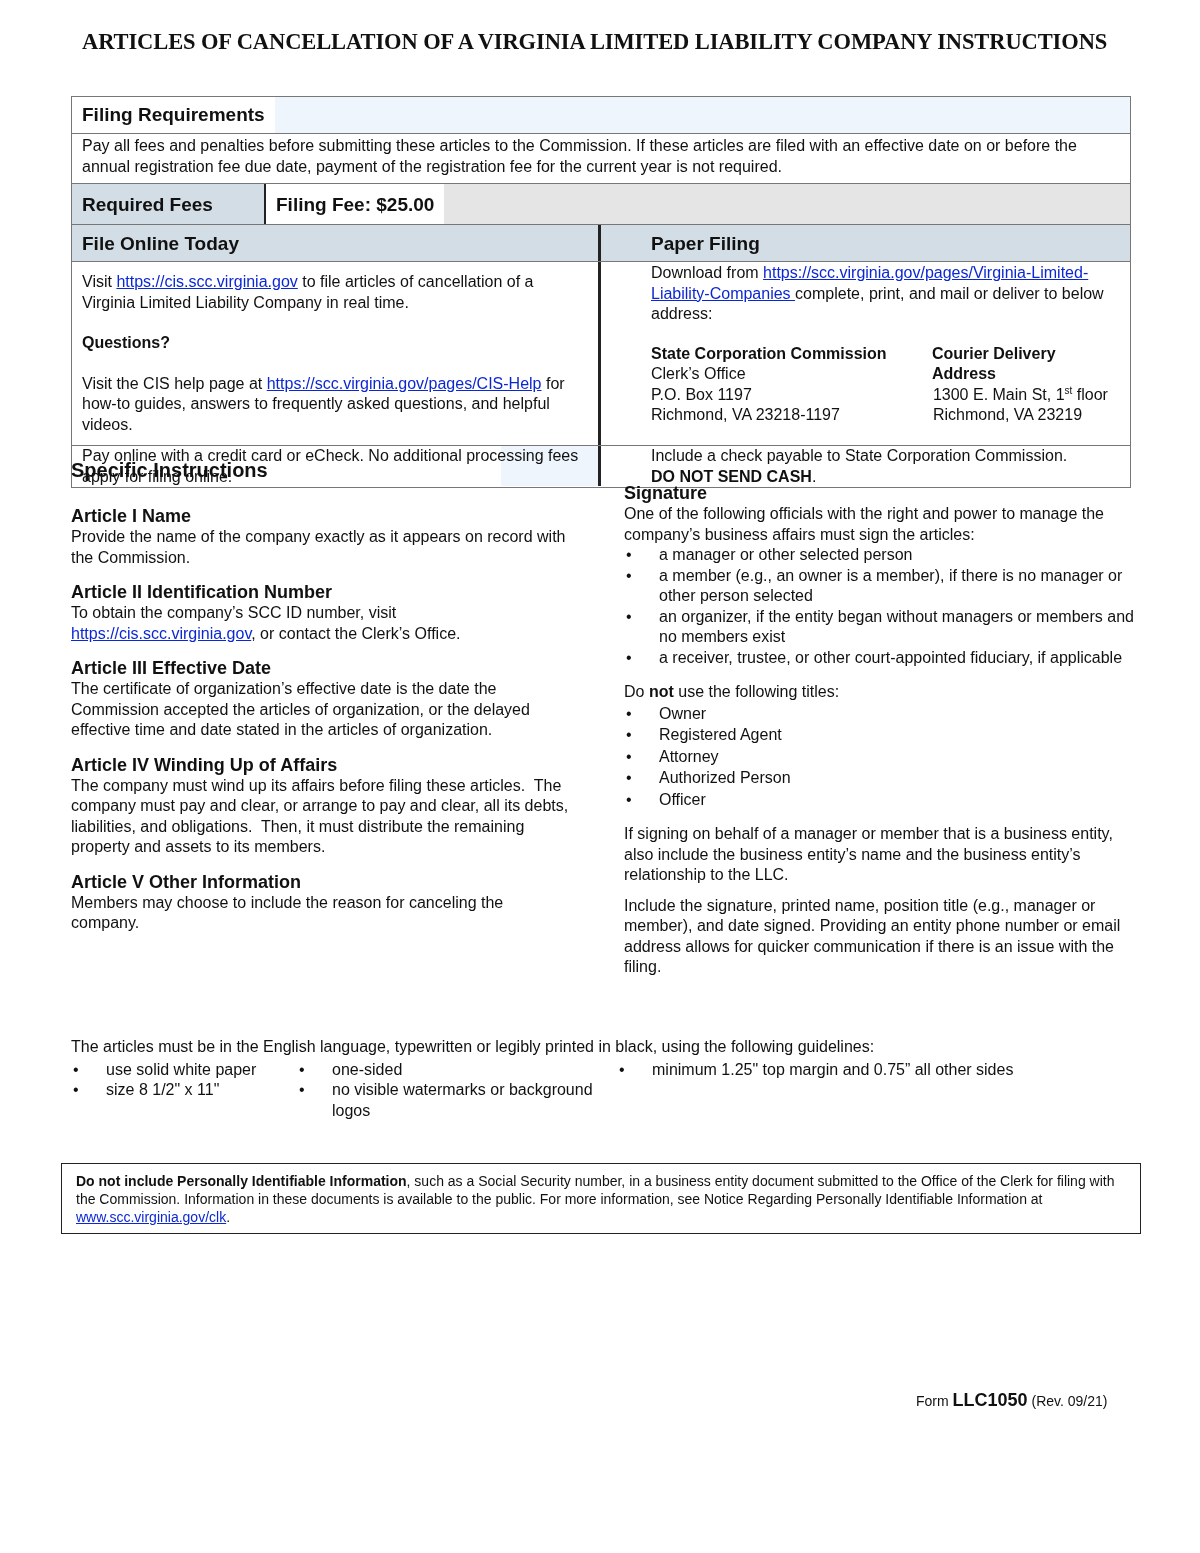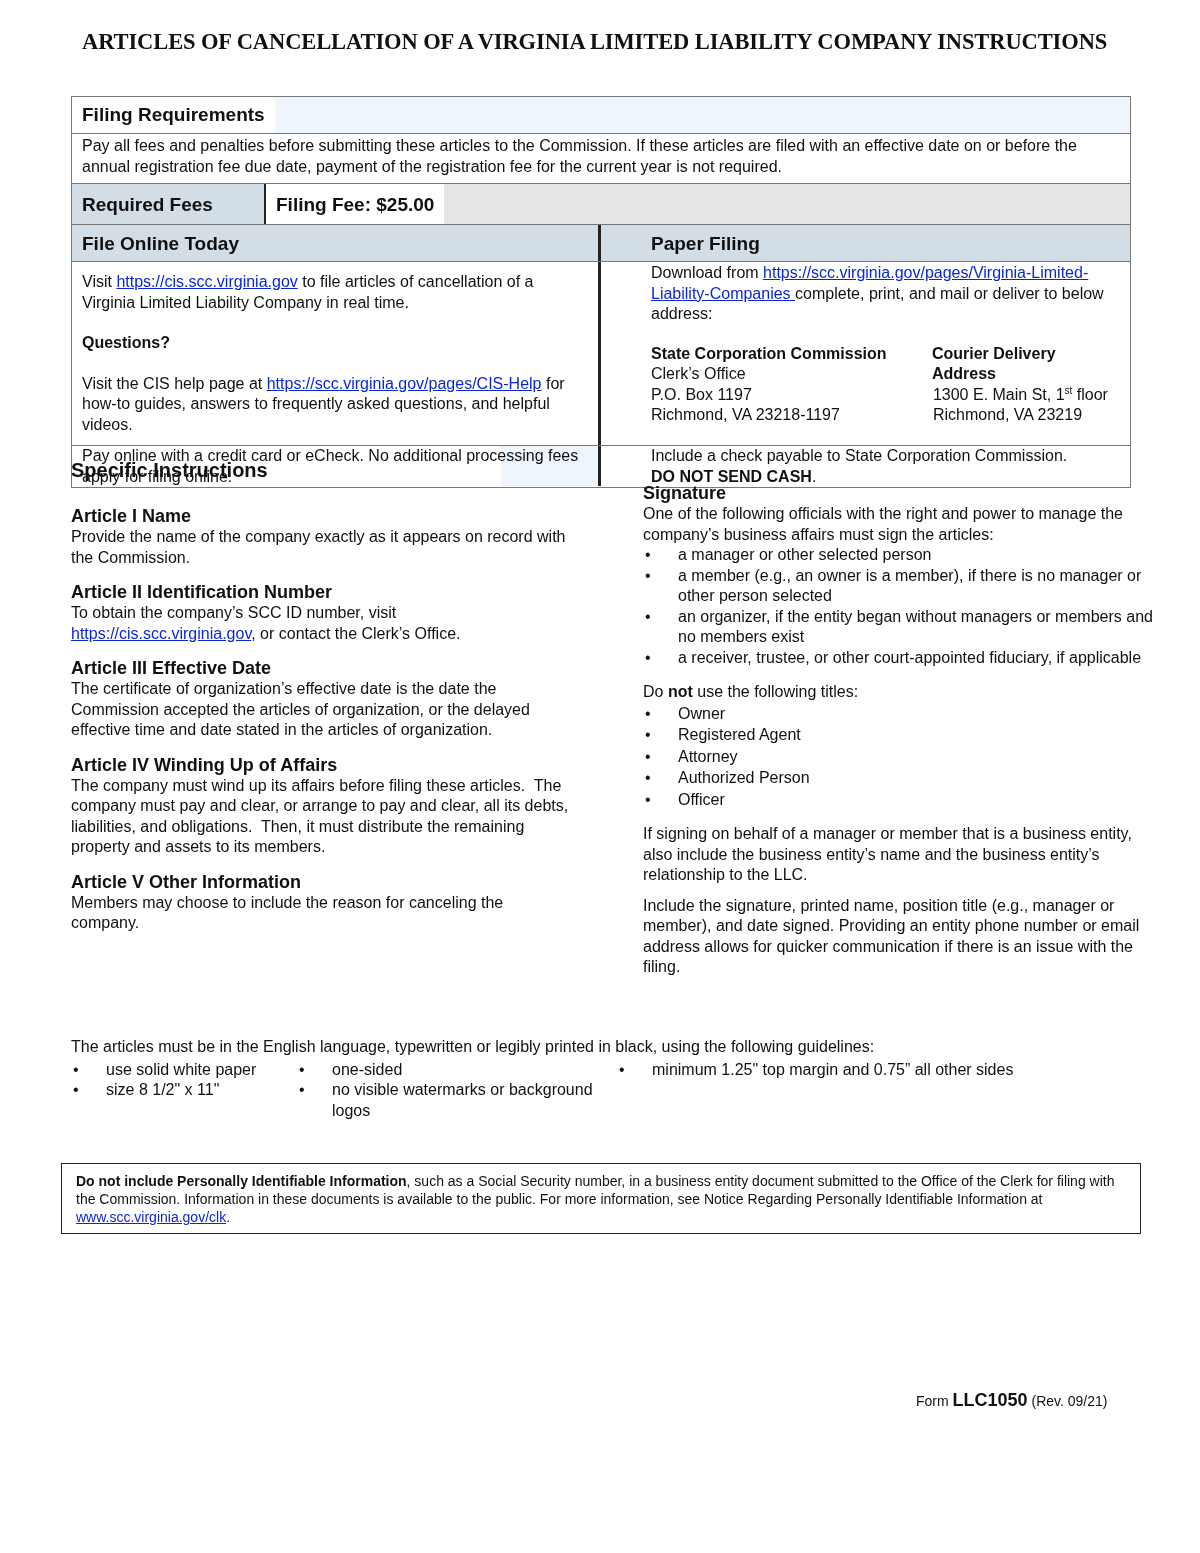--- a/index.html
+++ b/index.html
@@ -40,21 +40,21 @@
   .bold { font-weight: bold; }
   .addr { display: flex; margin-top: 19px; }
   .addr .a1 { width: 286px; }
   .two-foot .c-left { padding: 0 10px; height: 40px; }
   .two-foot .c-left .shade { position: absolute; right: 0; top: 0; width: 97px; height: 40px; background: #eef5fd; }
   .two-foot .c-right { padding: 0 10px; }
   
   .sec-h { font-weight: bold; font-size: 20px; line-height: 24px; }
   .art-h { font-weight: bold; font-size: 18px; line-height: 22px; margin-top: 13px; }
   .left-col { position: absolute; left: 71px; top: 458px; width: 500px; }
-  .right-col { position: absolute; left: 643px; top: 482px; width: 510px; }
+  .right-col { position: absolute; left: 624px; top: 482px; width: 510px; }
   ul.b { list-style: none; margin: 0; padding: 0; }
   ul.b li { position: relative; padding-left: 35px; }
   ul.b li::before { content: "•"; position: absolute; left: 2px; top: 0; }
   .mt10 { margin-top: 10px; }
   .mt14 { margin-top: 14px; }
   
   .imp { position: absolute; left: 71px; top: 1036px; width: 1080px; }
   .imp-grid { display: flex; margin-top: 2px; }
   .imp-grid ul.b li { padding-left: 35px; }
   .ig1 { width: 226px; margin-left: 12px; }

